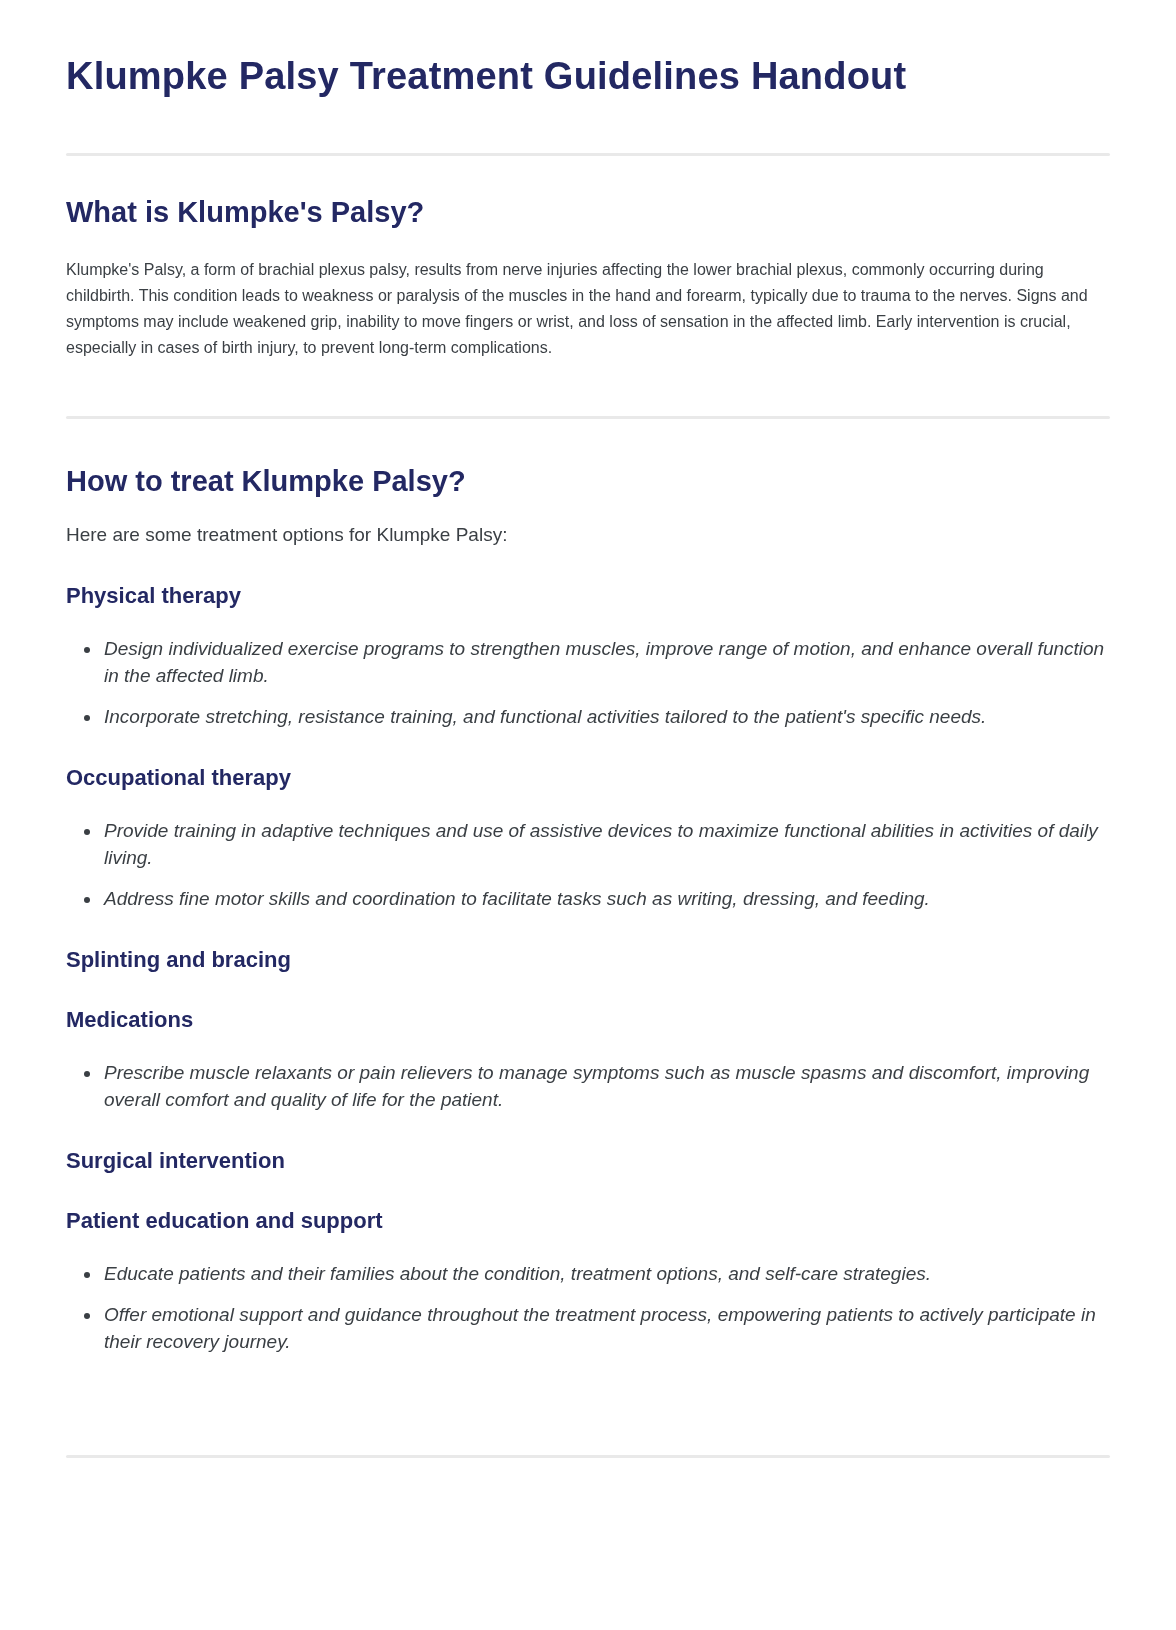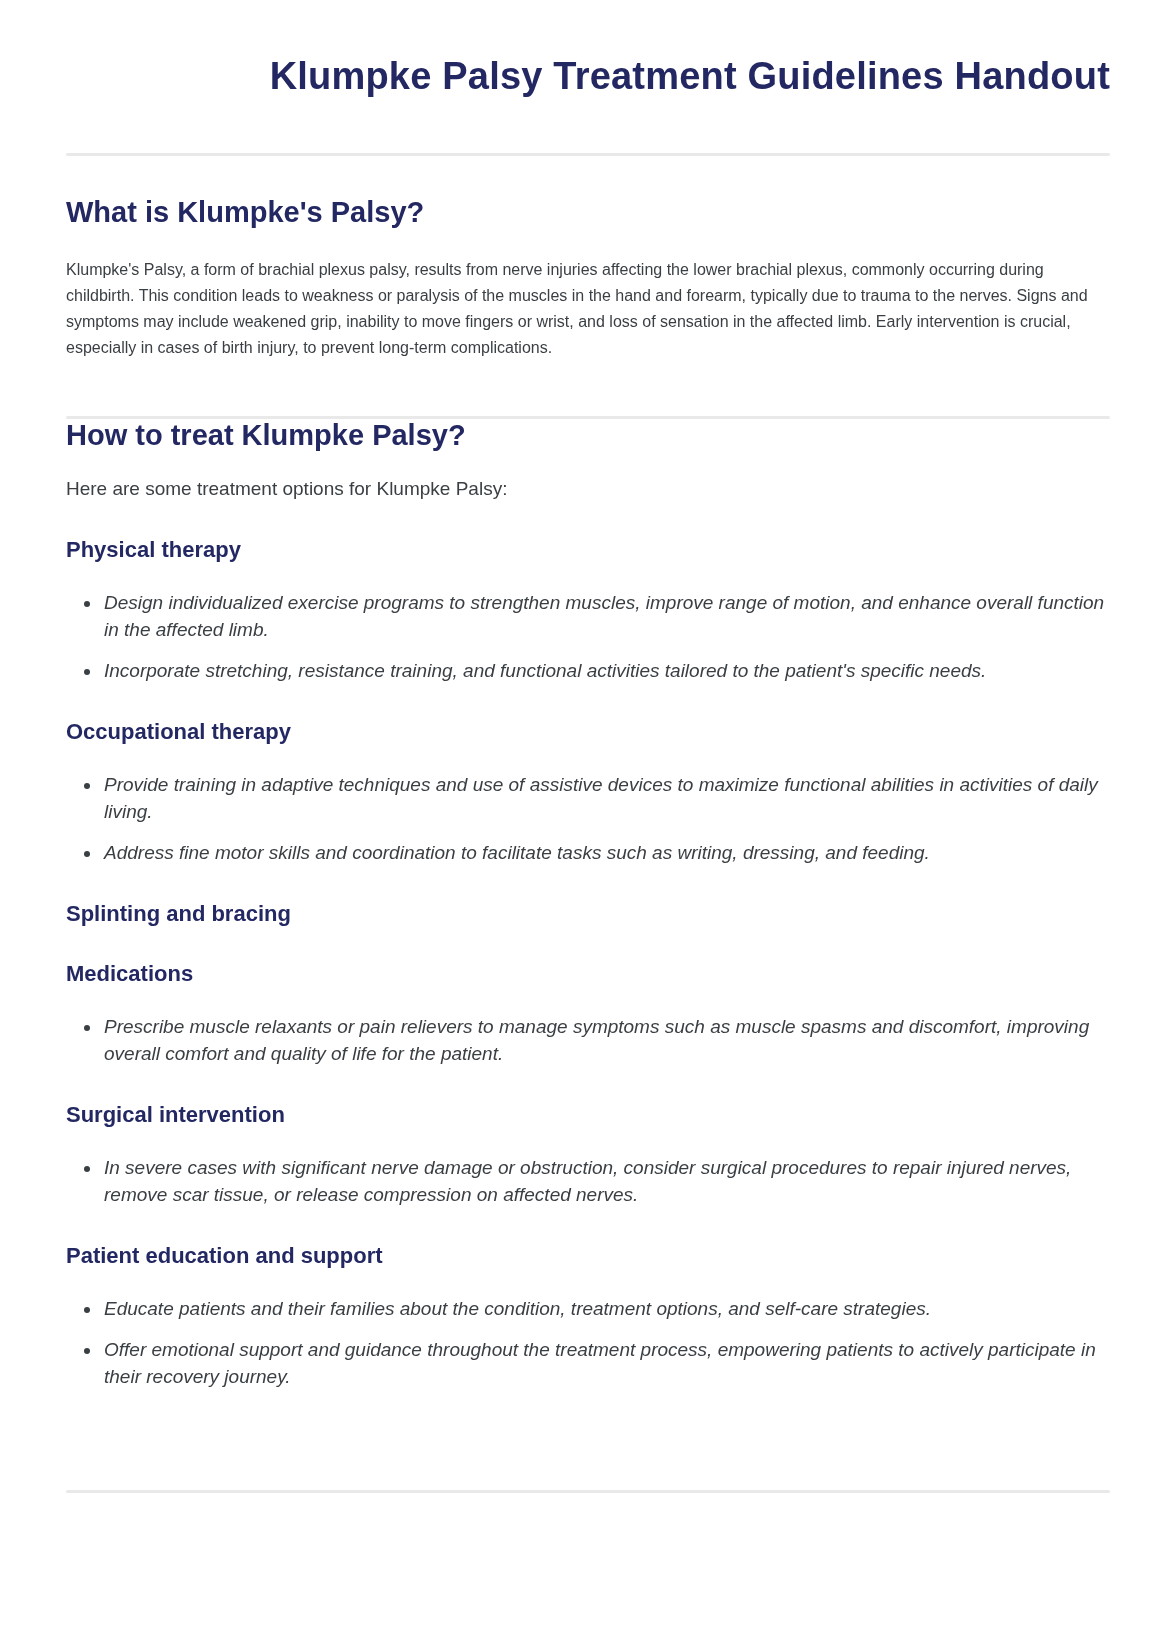--- a/index.html
+++ b/index.html
@@ -16,21 +16,21 @@
     font-family: "Liberation Sans", "DejaVu Sans", sans-serif;
     color: var(--body-color);
   }
   .page {
     padding: 54px 66px 0 66px;
   }
   h1.doc-title {
     font-size: 38px;
     line-height: 44px;
     font-weight: bold;
-    text-align: right;
+    text-align: left;
     color: var(--heading-color);
     letter-spacing: 0.2px;
   }
   .divider {
     border: none;
     height: 3px;
     background: var(--divider-color);
     border-radius: 2px;
   }
   .divider.d1 { margin-top: 55px; }
@@ -42,21 +42,21 @@
     font-weight: bold;
     color: var(--heading-color);
   }
   .sec-intro h2 { margin-top: 40px; }
   .sec-intro p.body-par {
     margin-top: 28px;
     font-size: 16px;
     line-height: 26px;
     color: var(--body-color);
   }
-  .sec-treatment h2 { }
+  .sec-treatment h2 { margin-top: 46px; }
   p.lead-par {
     margin-top: 24px;
     font-size: 19px;
     line-height: 26px;
     color: var(--body-color);
   }
   h3.sub-heading {
     margin-top: 36px;
     font-size: 22px;
     line-height: 24px;
@@ -110,23 +110,20 @@
     </ul>
 
     <h3 class="sub-heading">Splinting and bracing</h3>
 
     <h3 class="sub-heading">Medications</h3>
     <ul class="bullet-list">
       <li>Prescribe muscle relaxants or pain relievers to manage symptoms such as muscle spasms and discomfort, improving overall comfort and quality of life for the patient.</li>
     </ul>
 
     <h3 class="sub-heading">Surgical intervention</h3>
-    <ul class="bullet-list">
-      <li>In severe cases with significant nerve damage or obstruction, consider surgical procedures to repair injured nerves, remove scar tissue, or release compression on affected nerves.</li>
-    </ul>
 
     <h3 class="sub-heading">Patient education and support</h3>
     <ul class="bullet-list">
       <li>Educate patients and their families about the condition, treatment options, and self-care strategies.</li>
       <li>Offer emotional support and guidance throughout the treatment process, empowering patients to actively participate in their recovery journey.</li>
     </ul>
   </section>
 
   <hr class="divider d3">
 

